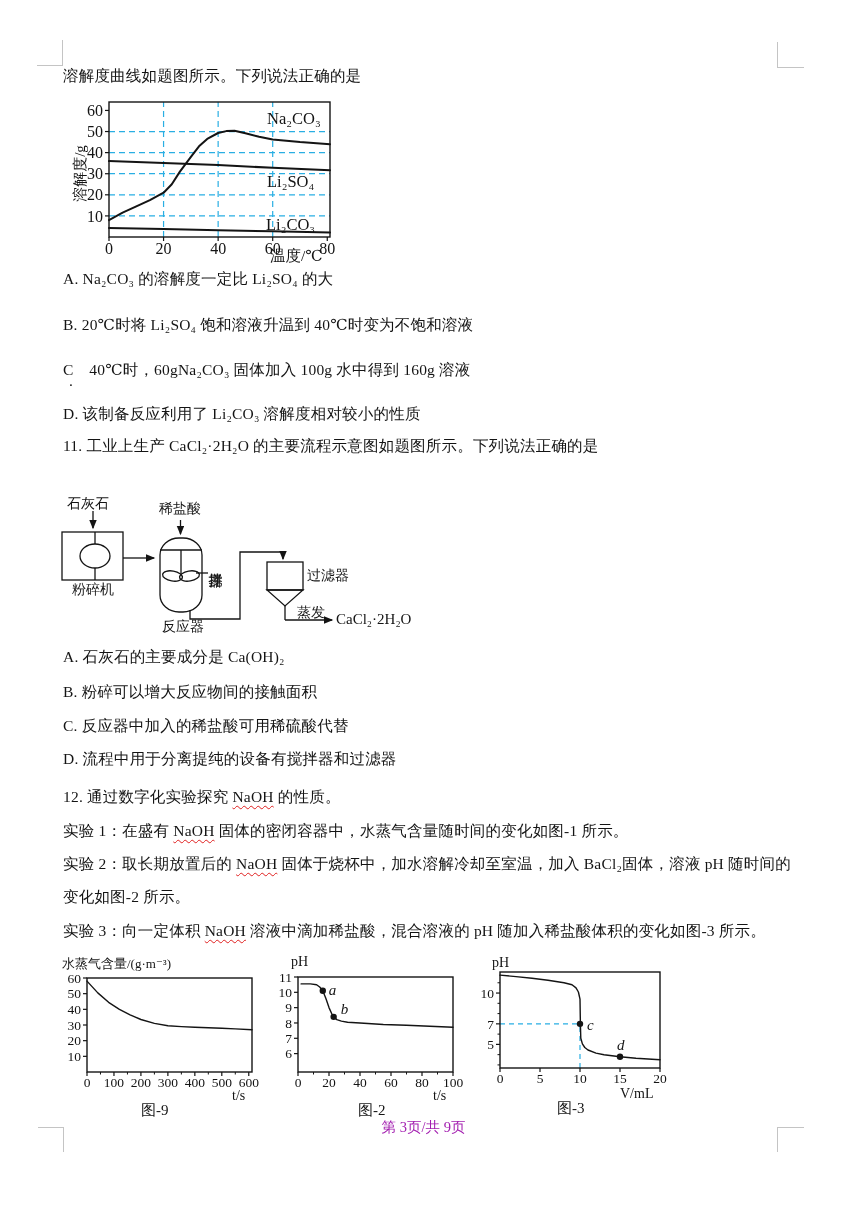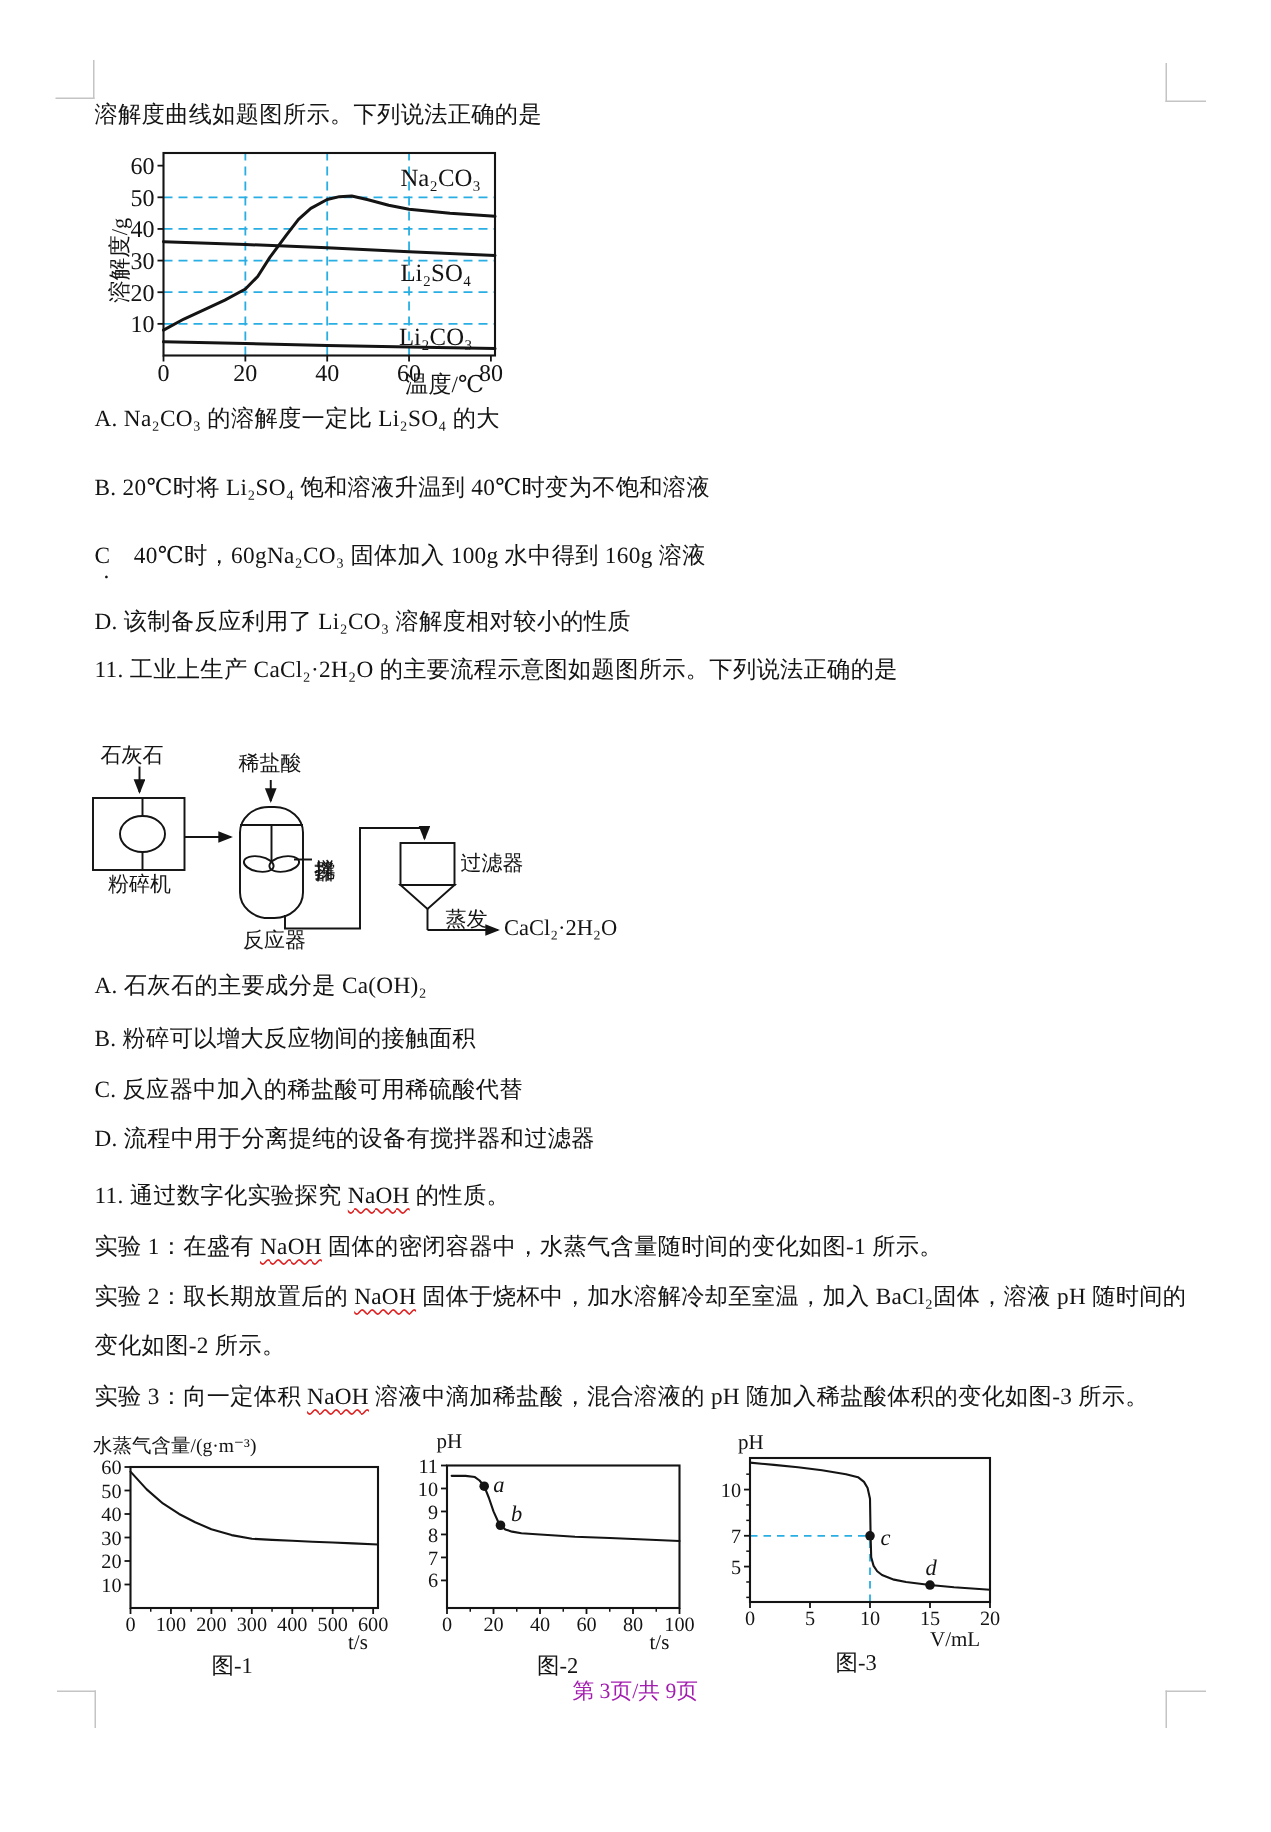--- a/index.html
+++ b/index.html
@@ -113,21 +113,21 @@
 <div class="flabel" style="left:162px;top:618px">反应器</div>
 <div class="flabel" style="left:307px;top:567px">过滤器</div>
 <div class="flabel" style="left:297px;top:604px">蒸发</div>
 <div class="flabel" style="left:336px;top:611px;font-size:15px">CaCl₂·2H₂O</div>
 
 <div class="tl" style="top:647px">A. 石灰石的主要成分是 Ca(OH)₂</div>
 <div class="tl" style="top:682px">B. 粉碎可以增大反应物间的接触面积</div>
 <div class="tl" style="top:716px">C. 反应器中加入的稀盐酸可用稀硫酸代替</div>
 <div class="tl" style="top:749px">D. 流程中用于分离提纯的设备有搅拌器和过滤器</div>
 
-<div class="tl" style="top:787px"><span>11. 通过数字化实验探究 </span><span class="wavy">NaOH</span><span> 的性质。</span></div>
+<div class="tl" style="top:787px"><span>12. 通过数字化实验探究 </span><span class="wavy">NaOH</span><span> 的性质。</span></div>
 <div class="tl" style="top:821px"><span>实验 1：在盛有 </span><span class="wavy">NaOH</span><span> 固体的密闭容器中，水蒸气含量随时间的变化如图-1 所示。</span></div>
 <div class="tl" style="top:854px"><span>实验 2：取长期放置后的 </span><span class="wavy">NaOH</span><span> 固体于烧杯中，加水溶解冷却至室温，加入 BaCl₂固体，溶液 pH 随时间的</span></div>
 <div class="tl" style="top:887px">变化如图-2 所示。</div>
 <div class="tl" style="top:921px"><span>实验 3：向一定体积 </span><span class="wavy">NaOH</span><span> 溶液中滴加稀盐酸，混合溶液的 pH 随加入稀盐酸体积的变化如图-3 所示。</span></div>
 
 <svg id="c-fig1" style="left:60px;top:952px" width="205" height="170" viewBox="0 0 205 170">
     <rect x="27" y="26" width="165" height="94" fill="none" stroke="#141414" stroke-width="1.4"></rect>
     <line x1="27" y1="120" x2="27" y2="124" stroke="#141414" stroke-width="1.2"></line>
     <text x="27" y="135.07" text-anchor="middle" font-size="13.5">0</text>
     <line x1="53.96078431372549" y1="120" x2="53.96078431372549" y2="124" stroke="#141414" stroke-width="1.2"></line>
@@ -227,21 +227,21 @@
     <line x1="12" y1="30.780748663101605" x2="9.5" y2="30.780748663101605" stroke="#141414" stroke-width="1"></line>
     <polyline points="12.0,23.1 28.0,24.6 44.0,26.2 60.0,28.2 76.0,30.8 84.0,32.8 88.0,35.9 90.4,40.0 92.0,47.2 92.4,71.9 92.8,86.2 94.4,91.9 96.8,95.5 100.0,98.0 108.0,101.1 116.0,102.7 132.0,104.7 148.0,106.2 172.0,107.8" fill="none" stroke="#141414" stroke-width="1.4" stroke-linejoin="round" stroke-linecap="round"></polyline>
     <circle cx="92" cy="71.85026737967915" r="3.2" fill="#141414"></circle>
     <text x="99" y="77.85026737967915" font-size="15" font-style="italic">c</text>
     <circle cx="132" cy="104.70588235294119" r="3.2" fill="#141414"></circle>
     <text x="129" y="97.70588235294119" font-size="15" font-style="italic">d</text>
   </svg>
 
 <div class="axlab" style="left:62px;top:955px;font-size:13px">水蒸气含量/(g·m⁻³)</div>
 <div class="axlab ital" style="left:232px;top:1088px;font-size:14px">t/s</div>
-<div class="axlab" style="left:141px;top:1101px;font-size:15px">图-1</div>
+<div class="axlab" style="left:141px;top:1101px;font-size:15px">图-9</div>
 
 <div class="axlab" style="left:291px;top:954px;font-size:14px">pH</div>
 <div class="axlab ital" style="left:433px;top:1088px;font-size:14px">t/s</div>
 <div class="axlab" style="left:358px;top:1101px;font-size:15px">图-2</div>
 
 <div class="axlab" style="left:492px;top:955px;font-size:14px">pH</div>
 <div class="axlab ital" style="left:620px;top:1086px;font-size:14px">V/mL</div>
 <div class="axlab" style="left:557px;top:1099px;font-size:15px">图-3</div>
 
 <div class="footer" style="top:1118px">第 3页/共 9页</div>

